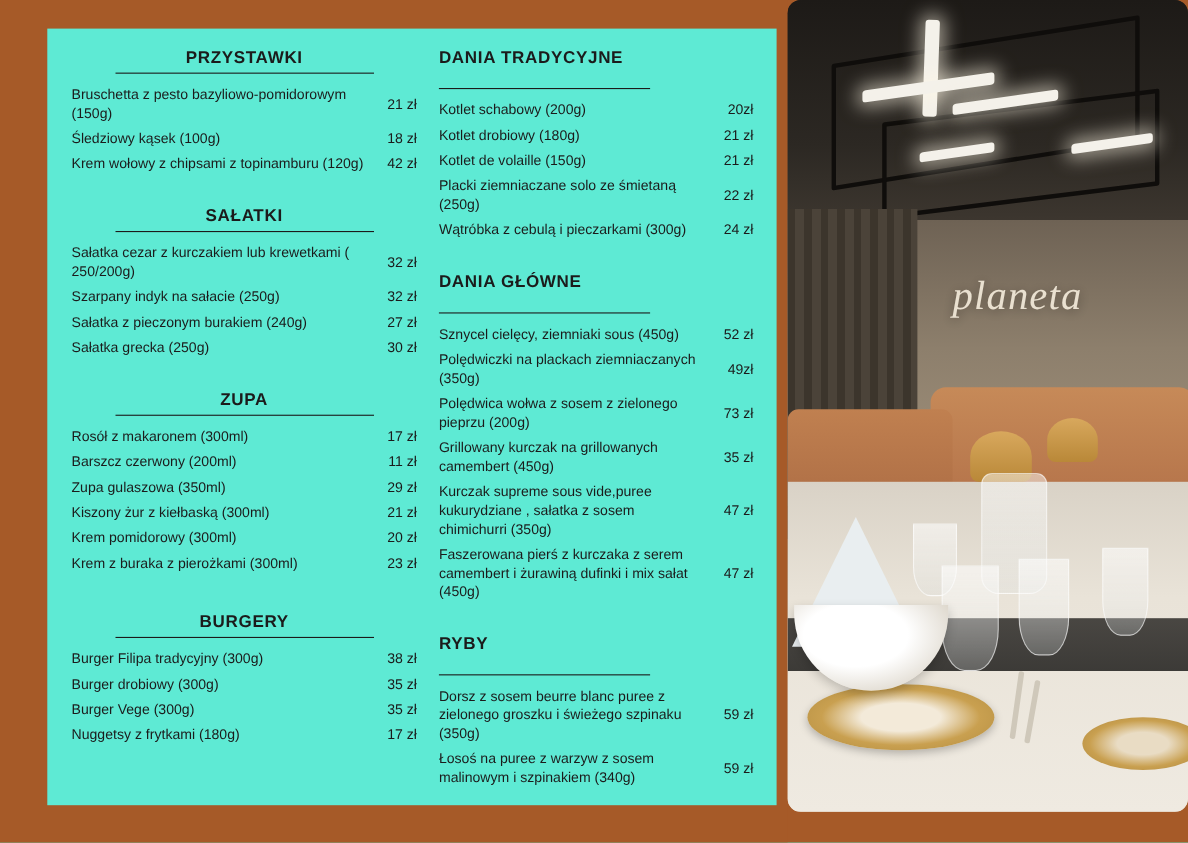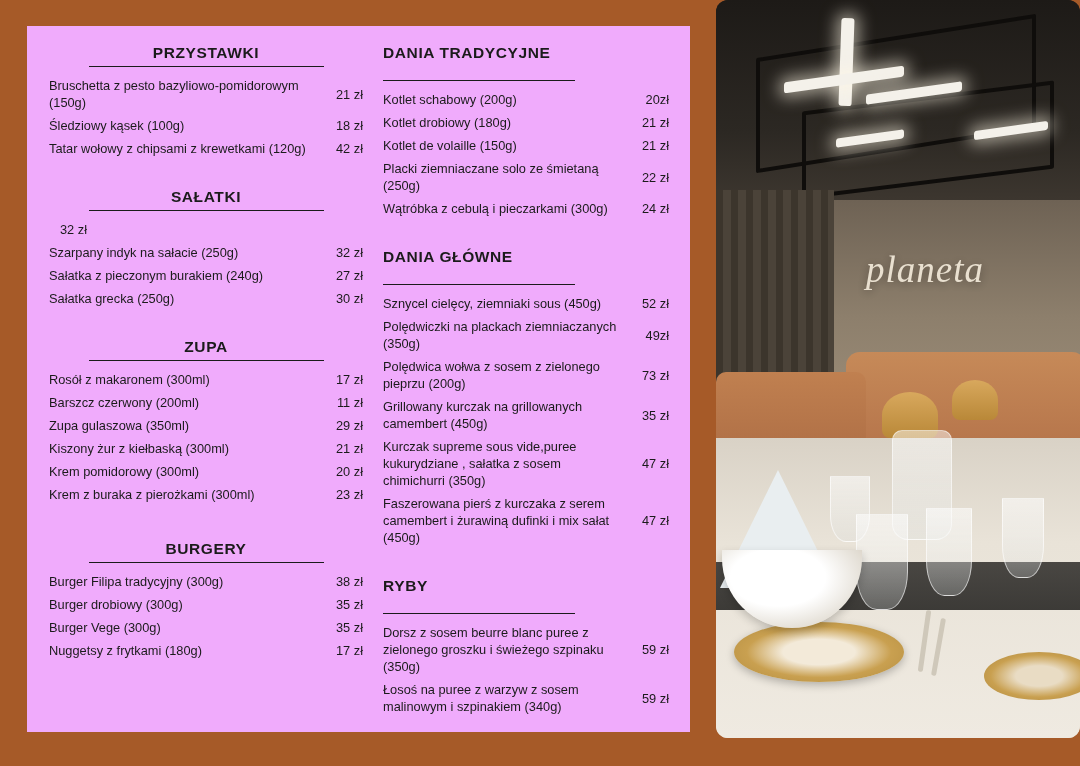--- a/index.html
+++ b/index.html
@@ -22,25 +22,25 @@
   }
   .left-pane {
     width: 716px;
     height: 766px;
     background: #a65a28;
     position: relative;
     flex: 0 0 716px;
   }
   .menu-card {
     position: absolute;
-    left: 27px;
+    left: 43px;
     top: 26px;
     width: 663px;
     height: 706px;
-    background: #f0abfc;
+    background: #5eead4;
   }
   .columns {
     display: flex;
     width: 100%;
     height: 100%;
     padding: 18px 22px 10px 22px;
   }
   .col {
     position: relative;
   }
@@ -259,32 +259,33 @@
             <div class="items">
               <div class="row">
                 <span class="name">Bruschetta z pesto bazyliowo-pomidorowym (150g)</span>
                 <span class="price">21 zł</span>
               </div>
               <div class="row">
                 <span class="name">Śledziowy kąsek (100g)</span>
                 <span class="price">18 zł</span>
               </div>
               <div class="row">
-                <span class="name">Tatar wołowy z chipsami z krewetkami (120g)</span>
+                <span class="name">Krem wołowy z chipsami z topinamburu (120g)</span>
                 <span class="price">42 zł</span>
               </div>
             </div>
           </div>
 
           <div class="spacer-24"></div>
 
           <div class="section">
             <div class="sec-head-center">SAŁATKI</div>
             <div class="items">
               <div class="row">
+                <span class="name">Sałatka cezar z kurczakiem lub krewetkami ( 250/200g)</span>
                 <span class="price">32 zł</span>
               </div>
               <div class="row">
                 <span class="name">Szarpany indyk na sałacie (250g)</span>
                 <span class="price">32  zł</span>
               </div>
               <div class="row">
                 <span class="name">Sałatka z pieczonym burakiem (240g)</span>
                 <span class="price">27 zł</span>
               </div>

